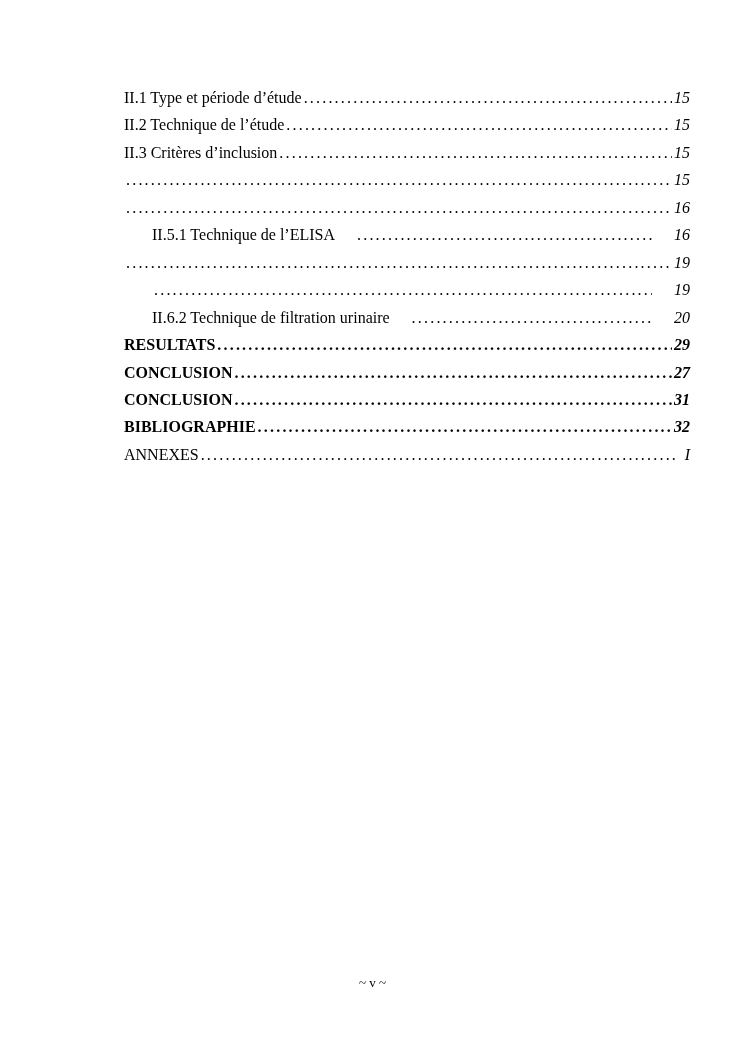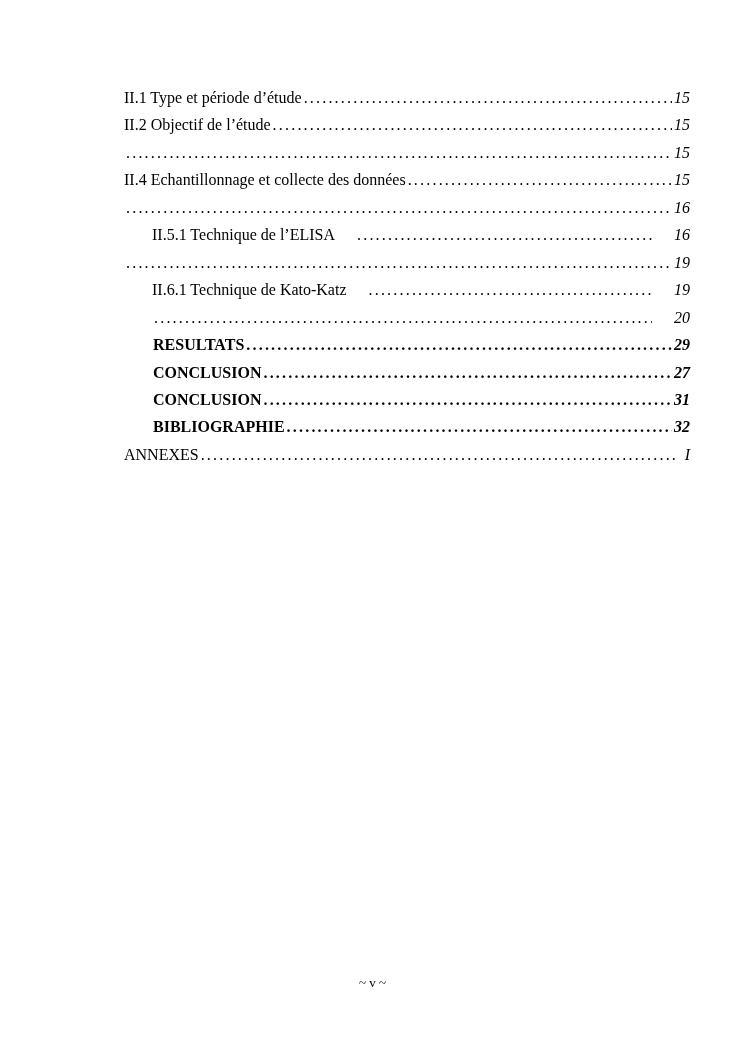--- a/index.html
+++ b/index.html
@@ -31,21 +31,20 @@
     line-height: 27.46px;
     font-size: 16px;
     white-space: nowrap;
   }
   .toc-row.indent {
     padding-left: 28px;
     gap: 20px;
   }
   .toc-row.bold {
     font-weight: bold;
-    margin-left: 29px;
   }
   .toc-leader {
     flex: 1 1 auto;
     min-width: 0;
     overflow: hidden;
     white-space: nowrap;
     letter-spacing: 2.2px;
     margin: 0 2px 0 2px;
   }
   .toc-page {
@@ -67,52 +66,52 @@
 <body>
 
 <div class="page">
   <div class="toc" id="toc">
       <div class="toc-row">
         <span class="toc-label">II.1 Type et période d’étude</span>
         <span class="toc-leader">....................................................................................................................................................................................</span>
         <span class="toc-page">15</span>
       </div>
       <div class="toc-row">
-        <span class="toc-label">II.2 Objectif de l’étude</span>
+        <span class="toc-label">II.2 Technique de l’étude</span>
         <span class="toc-leader">....................................................................................................................................................................................</span>
         <span class="toc-page">15</span>
       </div>
       <div class="toc-row">
+        <span class="toc-label">II.3 Critères d’inclusion</span>
         <span class="toc-leader">....................................................................................................................................................................................</span>
         <span class="toc-page">15</span>
       </div>
       <div class="toc-row">
-        <span class="toc-label">II.4 Echantillonnage et collecte des données</span>
         <span class="toc-leader">....................................................................................................................................................................................</span>
         <span class="toc-page">15</span>
       </div>
       <div class="toc-row">
         <span class="toc-leader">....................................................................................................................................................................................</span>
         <span class="toc-page">16</span>
       </div>
       <div class="toc-row indent">
         <span class="toc-label">II.5.1 Technique de l’ELISA</span>
         <span class="toc-leader">....................................................................................................................................................................................</span>
         <span class="toc-page">16</span>
       </div>
       <div class="toc-row">
         <span class="toc-leader">....................................................................................................................................................................................</span>
         <span class="toc-page">19</span>
       </div>
       <div class="toc-row indent">
-        <span class="toc-label">II.6.1 Technique de Kato-Katz</span>
         <span class="toc-leader">....................................................................................................................................................................................</span>
         <span class="toc-page">19</span>
       </div>
       <div class="toc-row indent">
+        <span class="toc-label">II.6.2 Technique de filtration urinaire</span>
         <span class="toc-leader">....................................................................................................................................................................................</span>
         <span class="toc-page">20</span>
       </div>
       <div class="toc-row bold">
         <span class="toc-label">RESULTATS</span>
         <span class="toc-leader">....................................................................................................................................................................................</span>
         <span class="toc-page">29</span>
       </div>
       <div class="toc-row bold">
         <span class="toc-label">CONCLUSION</span>

